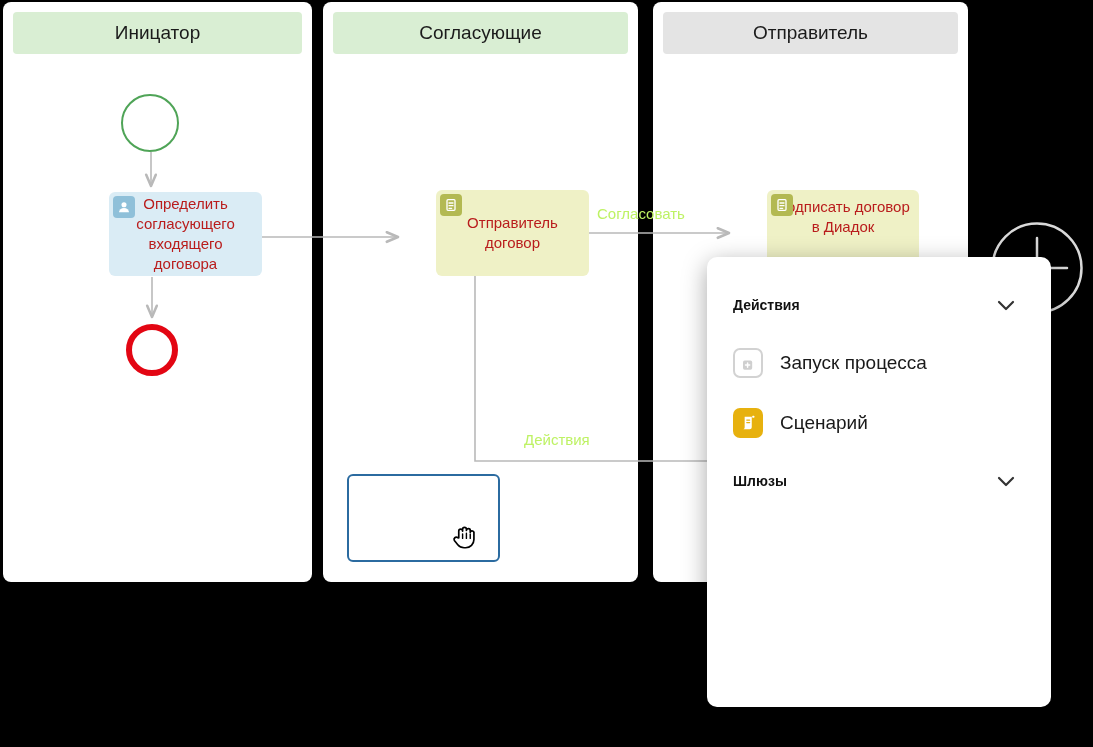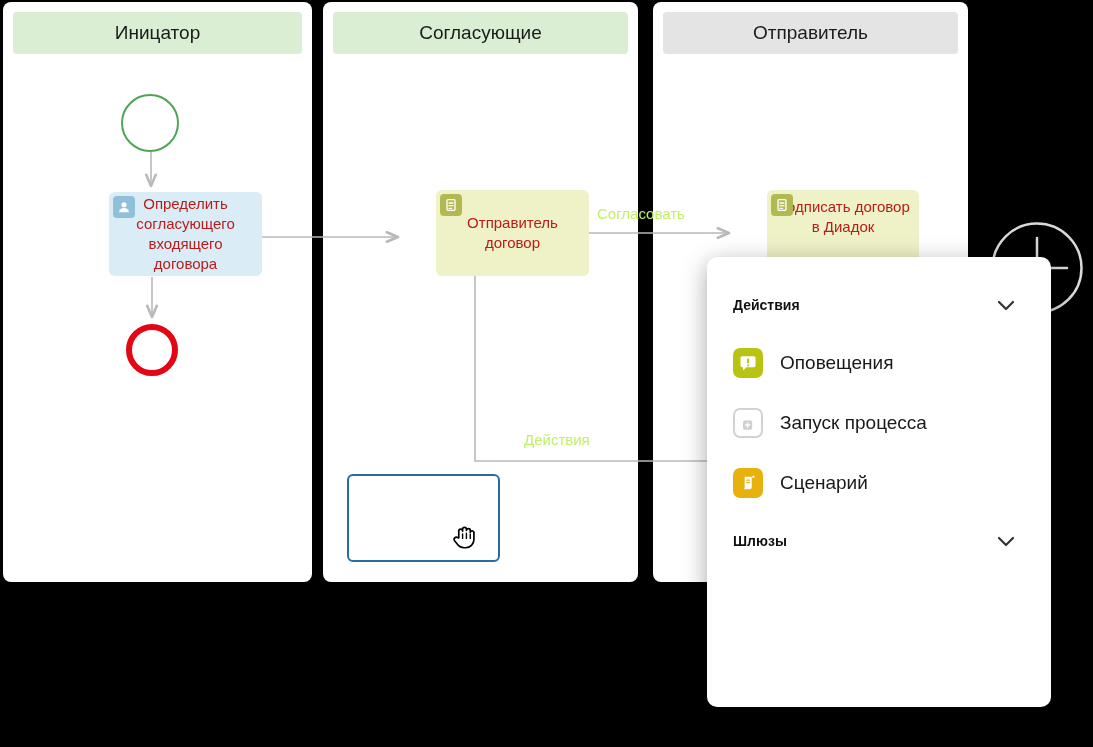--- a/index.html
+++ b/index.html
@@ -152,30 +152,20 @@
   <div class="popup">
 
     <div class="popup-section-header">
       <span class="title">Действия</span>
       <svg width="18" height="11" viewBox="0 0 18 11">
         <polyline points="2,2 9,9 16,2" fill="none" stroke="#333" stroke-width="2.2" stroke-linecap="round" stroke-linejoin="round"></polyline>
       </svg>
     </div>
 
 
-    <div class="popup-item">
-      <span class="palette-icon icon-notify">
-        <svg viewBox="0 0 24 24" width="20" height="20">
-          <path d="M5 4 h14 a2 2 0 0 1 2 2 v9 a2 2 0 0 1 -2 2 h-9 l-4 4 v-4 h-1 a2 2 0 0 1 -2 -2 v-9 a2 2 0 0 1 2 -2 z" fill="#fff"></path>
-          <rect x="10.9" y="6.5" width="2.4" height="6" rx="1" fill="#b9c412"></rect>
-          <rect x="10.9" y="13.8" width="2.4" height="2.3" rx="1" fill="#b9c412"></rect>
-        </svg>
-      </span>
-      <span class="label">Оповещения</span>
-    </div>
 
     <div class="popup-item">
       <span class="palette-icon icon-start">
         <svg viewBox="0 0 24 24" width="20" height="20">
           <rect x="6" y="9" width="11" height="11" rx="2" fill="#cfcfcf"></rect>
           <path d="M11.5 12 v5 M9 14.5 h5" stroke="#fff" stroke-width="1.8" stroke-linecap="round"></path>
         </svg>
       </span>
       <span class="label">Запуск процесса</span>
     </div>

